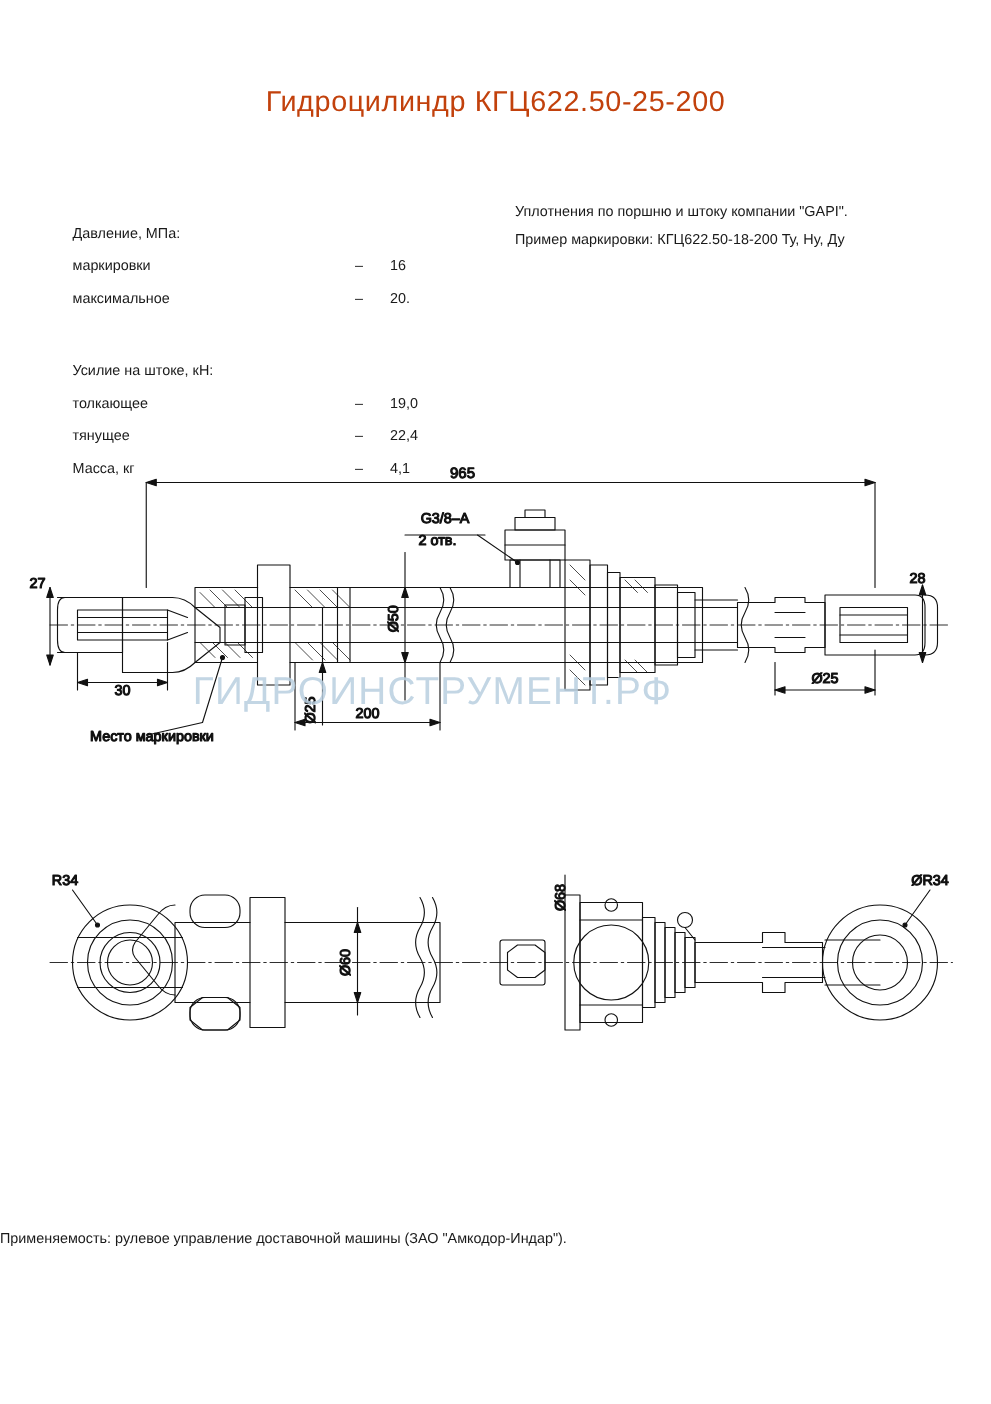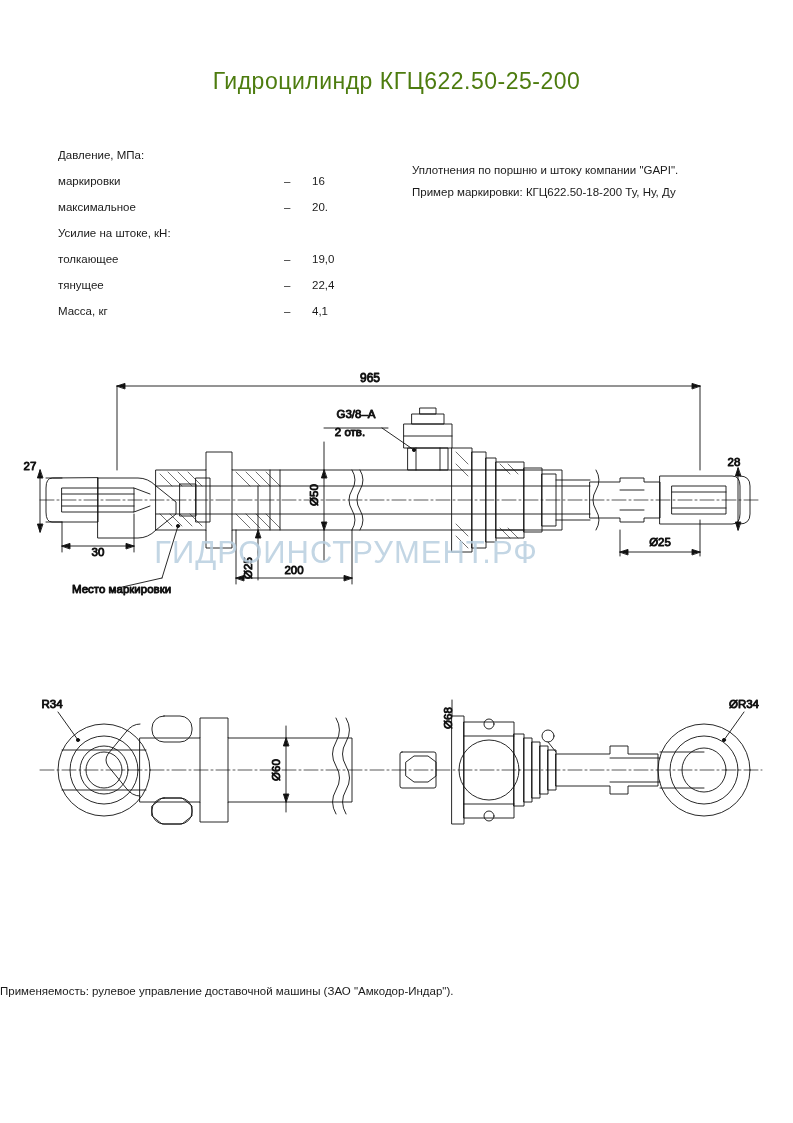--- a/index.html
+++ b/index.html
@@ -22,21 +22,21 @@
     height: 1123px;
   }
   .title {
     position: absolute;
     left: 0;
     top: 68px;
     width: 793px;
     text-align: center;
     font-size: 23px;
     letter-spacing: 0.5px;
-    color: #4d7c0f;
+    color: #c2410c;
   }
   
   .specs {
     position: absolute;
     left: 58px;
     top: 150px;
     width: 270px;
     font-size: 11.5px;
     line-height: 1.0;
   }
@@ -58,20 +58,21 @@
   .spec-val {
     position: absolute;
     left: 238px;
     top: 0;
     white-space: nowrap;
     margin-left: 16px;
   }
   .spec-head {
     position: relative;
     height: 26px;
+    margin-top: 32px;
   }
   .notes {
     position: absolute;
     left: 412px;
     top: 160px;
     width: 370px;
     font-size: 11.5px;
     line-height: 1.9;
   }
   

